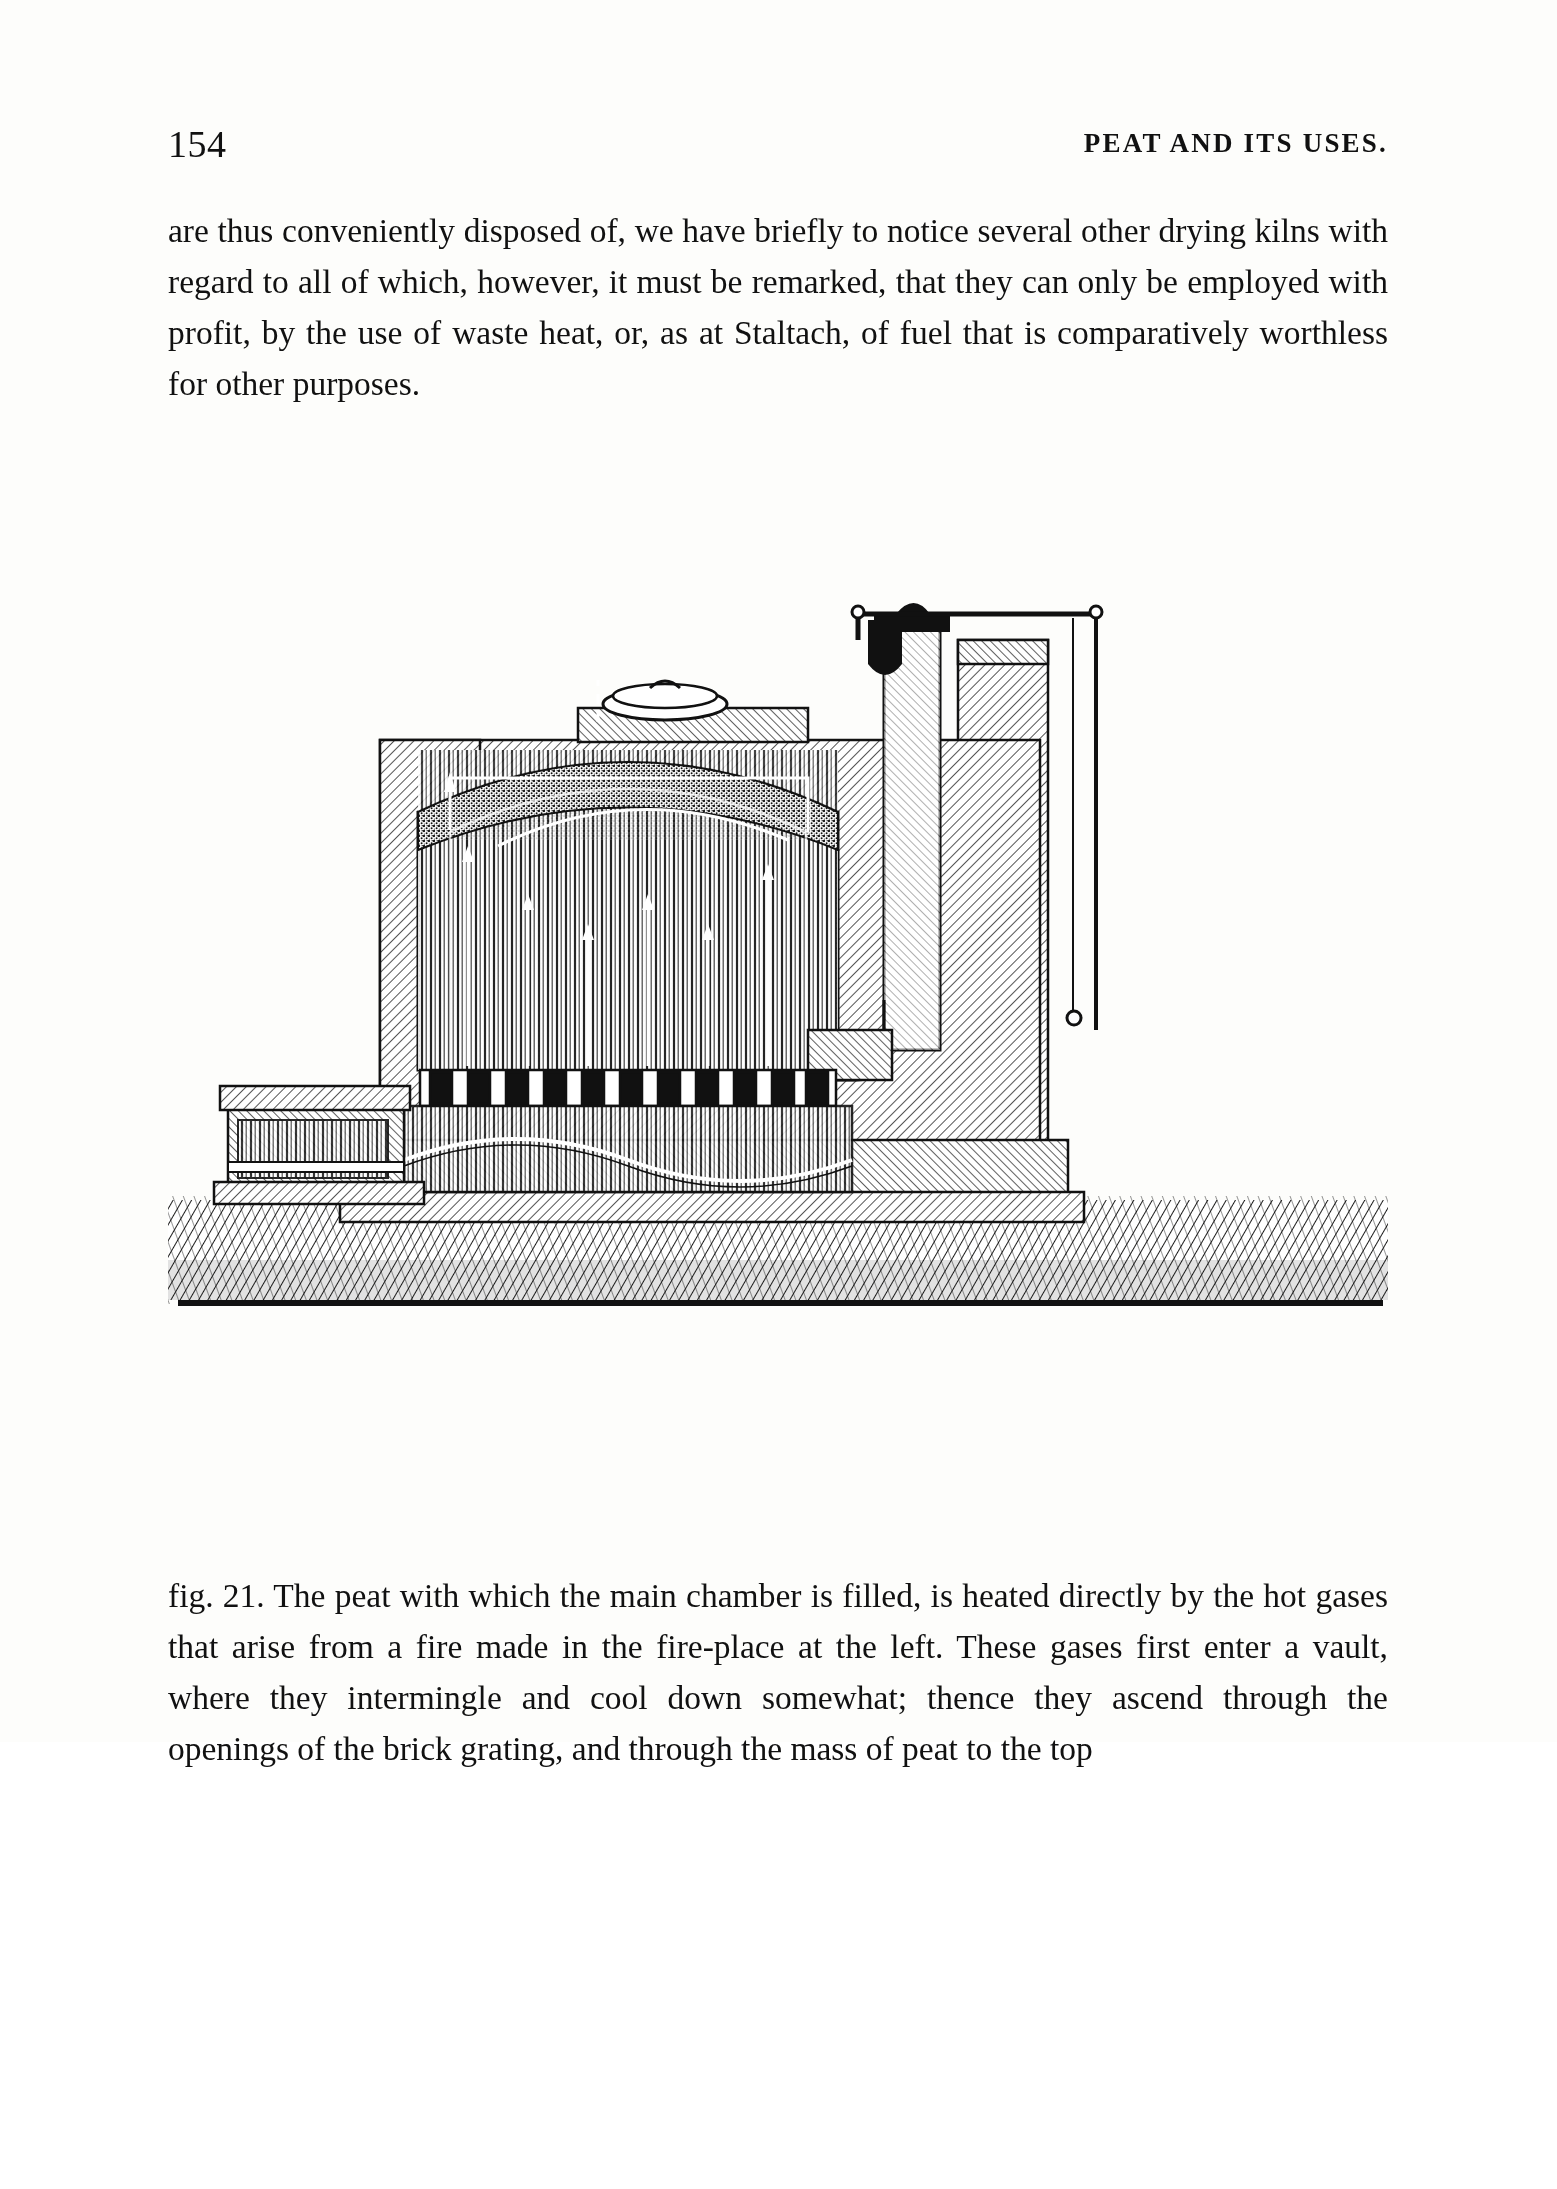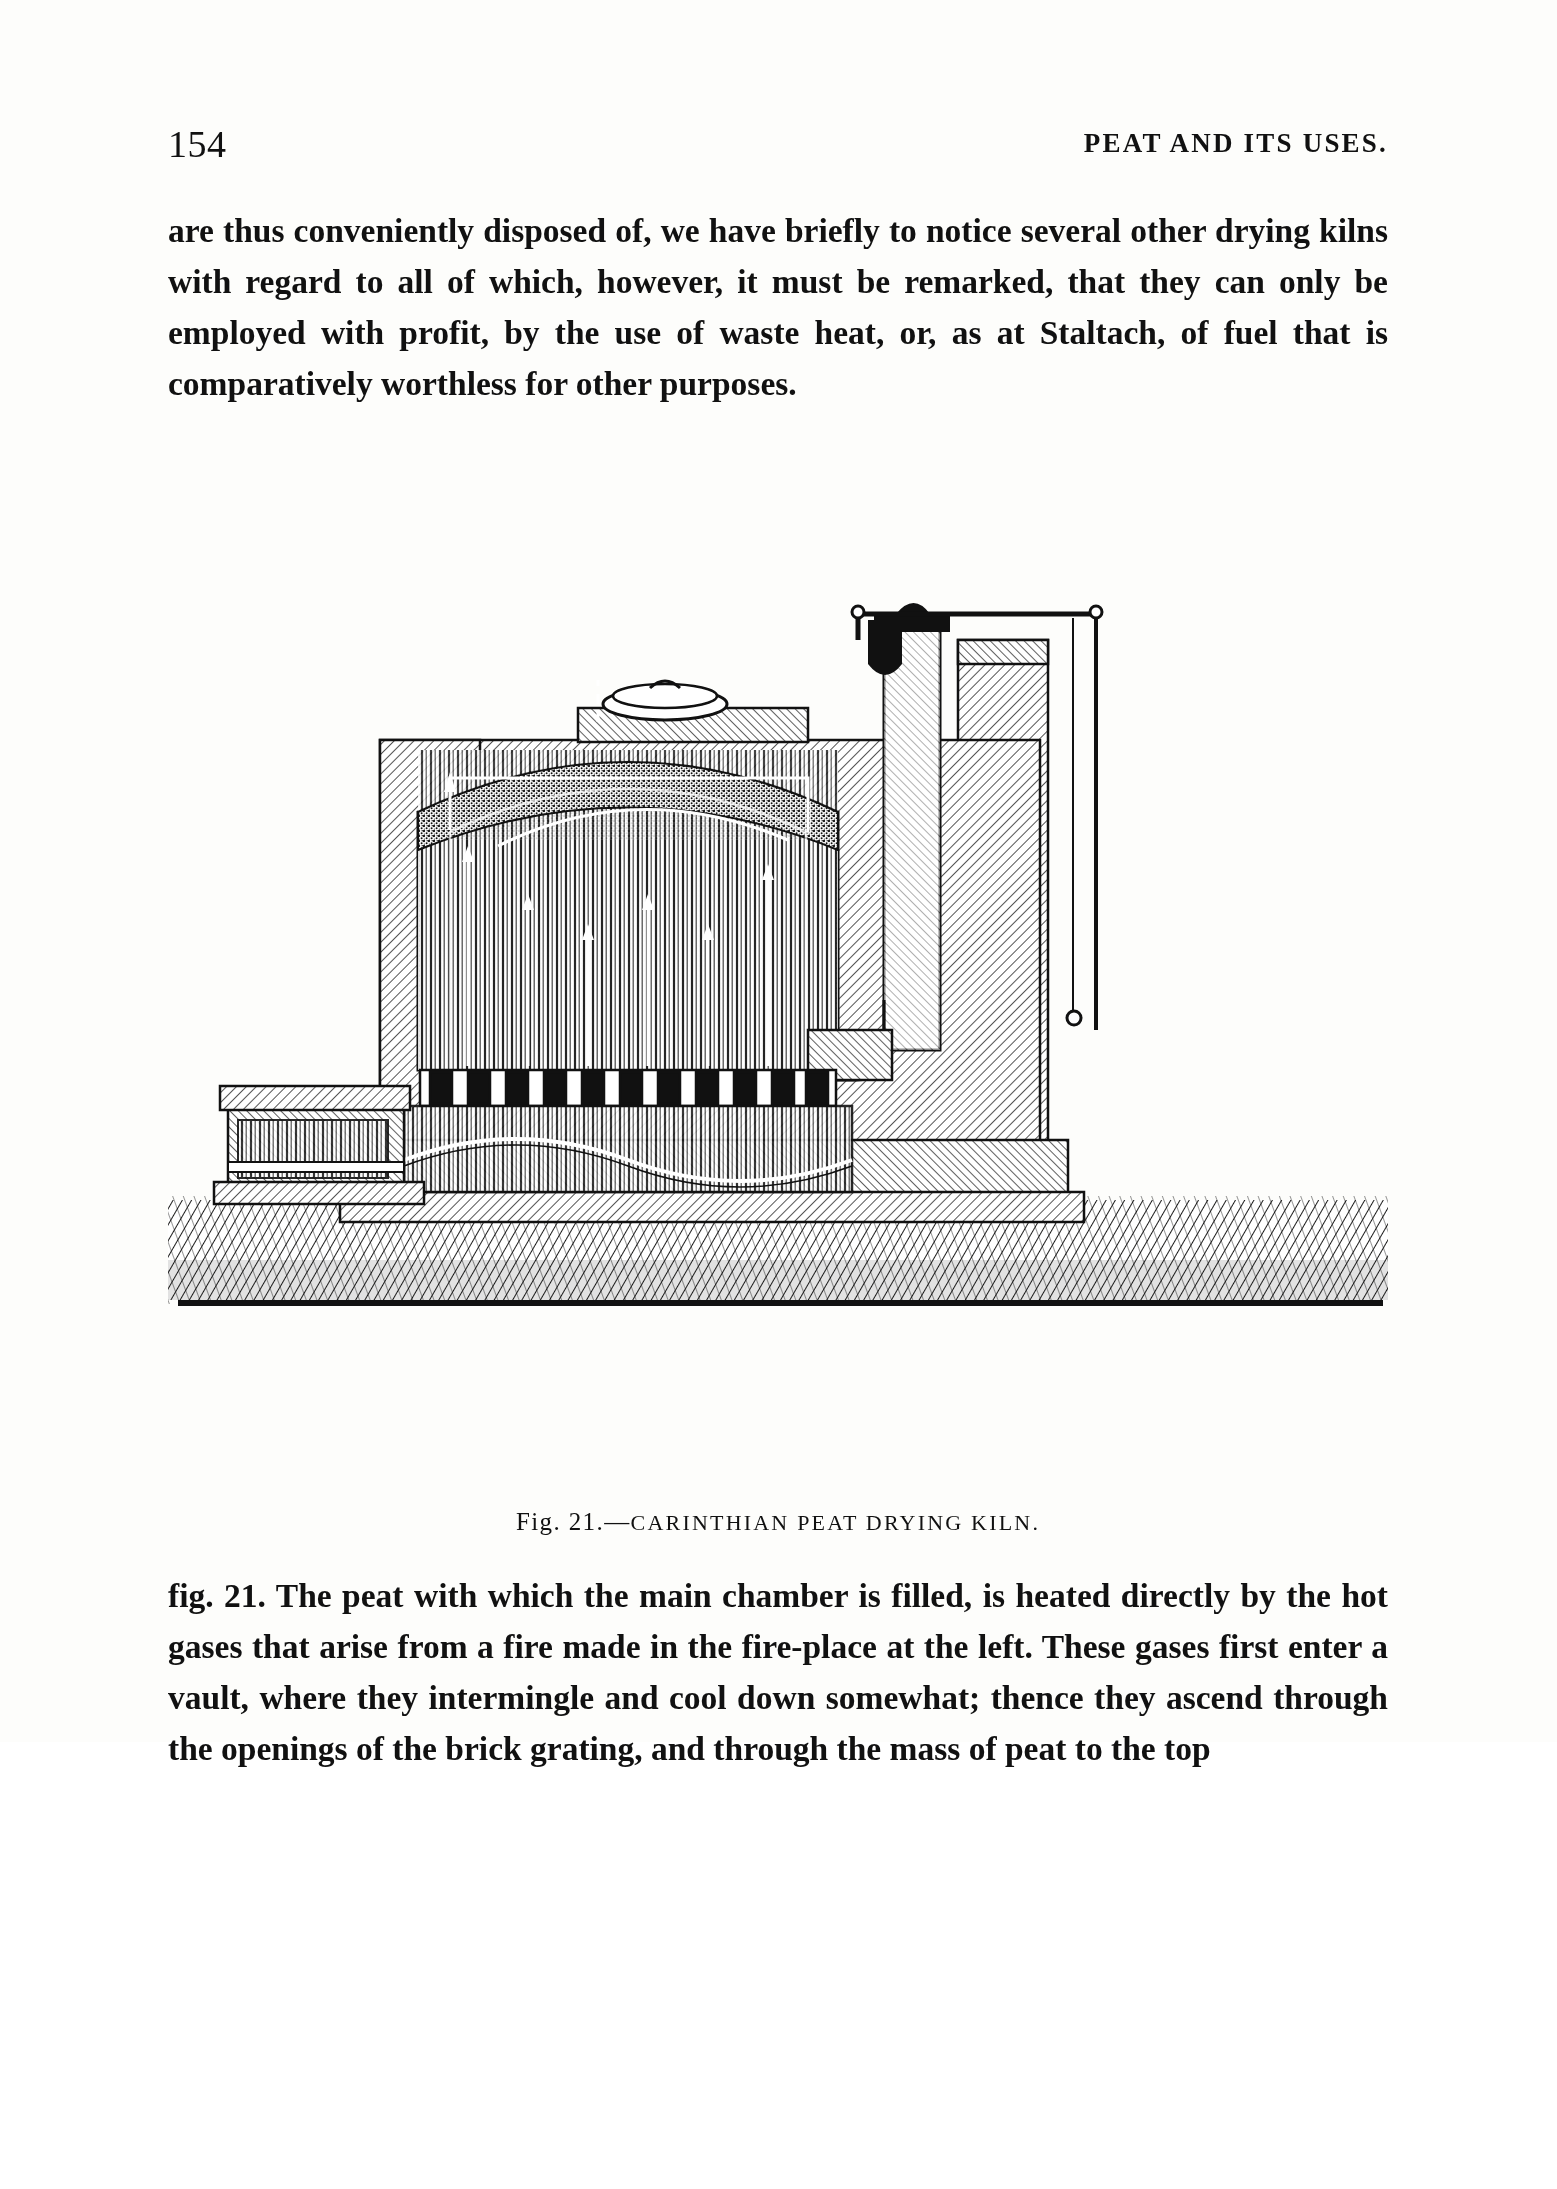--- a/index.html
+++ b/index.html
@@ -55,21 +55,20 @@
     font-size: 33.5px;
     line-height: 51px;
     text-align: justify;
   }
   #para-top { top: 205px; }
   #para-bottom { top: 1570px; }
   .para {
     margin: 0;
     text-align: justify;
     text-justify: inter-word;
-    font-weight: bold;
   }
   .para.indent { text-indent: 46px; }
   .para span.ital { font-style: italic; }
   
   .figure {
     position: absolute;
     left: 168px;
     top: 600px;
     width: 1220px;
   }
@@ -255,22 +254,19 @@
             <path d="M534 340 L540 324 L546 340" fill="#fff" stroke="none"></path>
           <line x1="600" y1="466" x2="600" y2="270"></line>
             <path d="M594 280 L600 264 L606 280" fill="#fff" stroke="none"></path>
           <path d="M282 230 L282 178 L640 178 L640 232"></path>
           <path d="M276 192 L282 172 L288 192" fill="#fff" stroke="none"></path>
           <path d="M330 246 q140 -70 290 -6"></path>
           <path d="M430 122 L430 80" stroke-dasharray="10 8"></path>
         </g>
       </svg>
     </div>
-    <div class="figure-caption">
-      <span>Fig. 21.—</span><span class="small">CARINTHIAN PEAT DRYING KILN.</span>
-    </div>
   </div>
 
   <div class="textblock" id="para-bottom">
     <p class="para">fig. 21.   The peat with which the main chamber is filled, is heated directly by the hot gases that arise from a fire made in the fire-place at the left.   These gases first enter a vault, where they intermingle and cool down somewhat; thence they ascend through the openings of the brick grating, and through the mass of peat to the top</p>
   </div>
 
 </div>
 
 </body></html>

